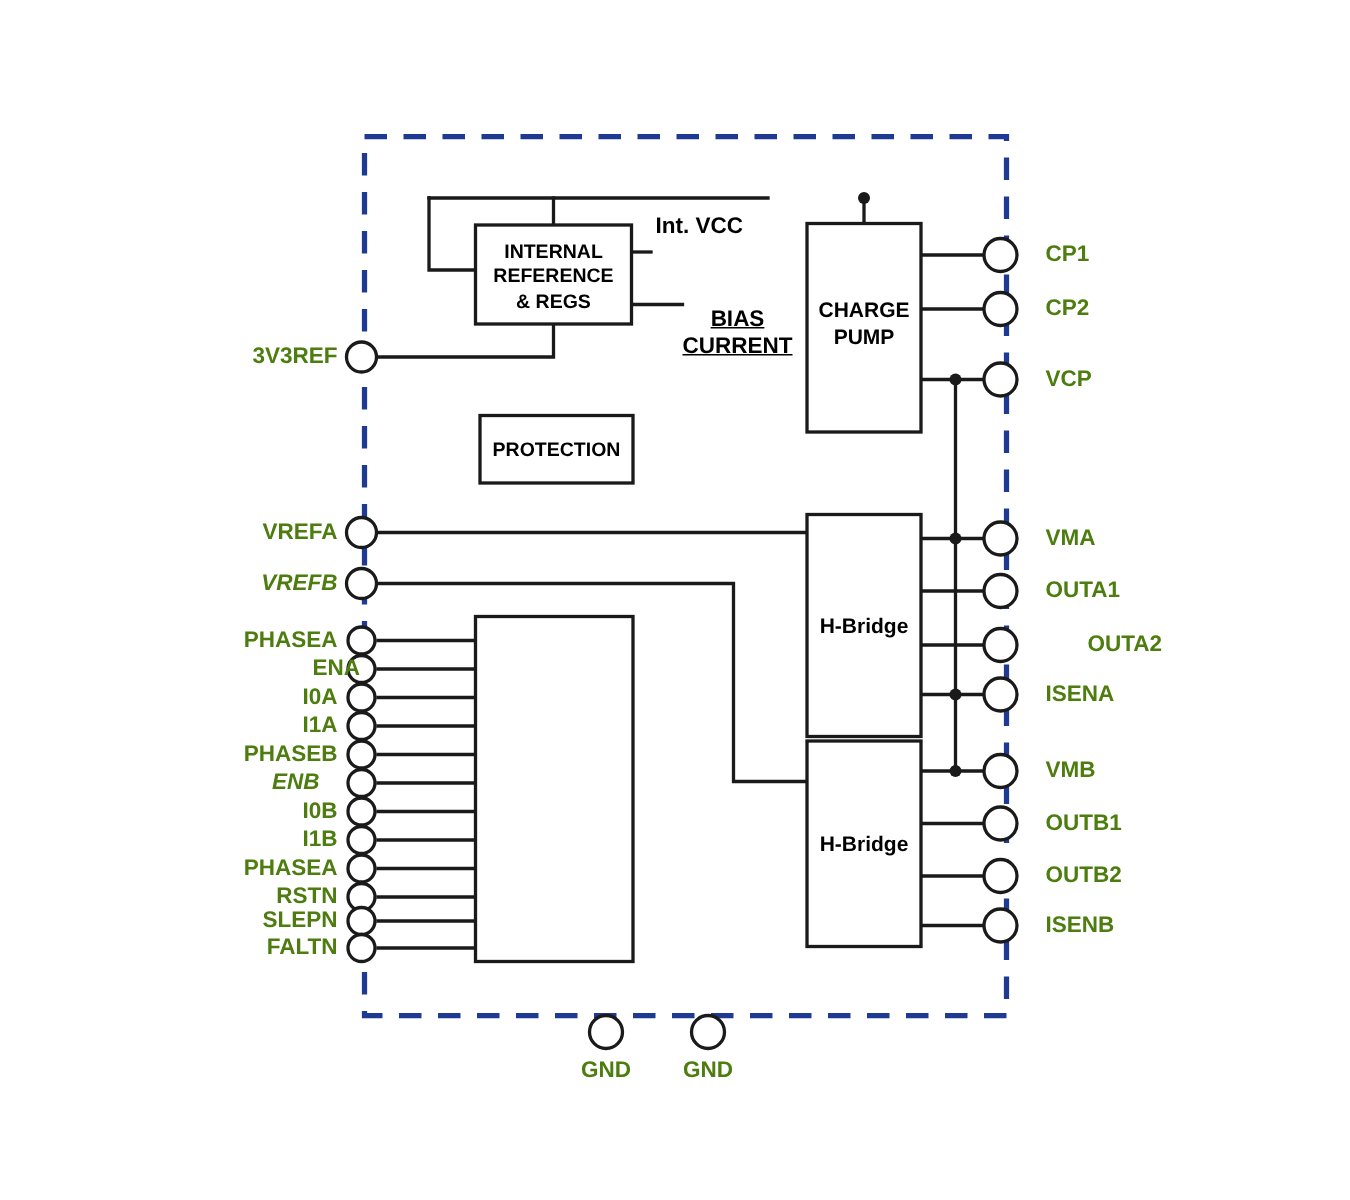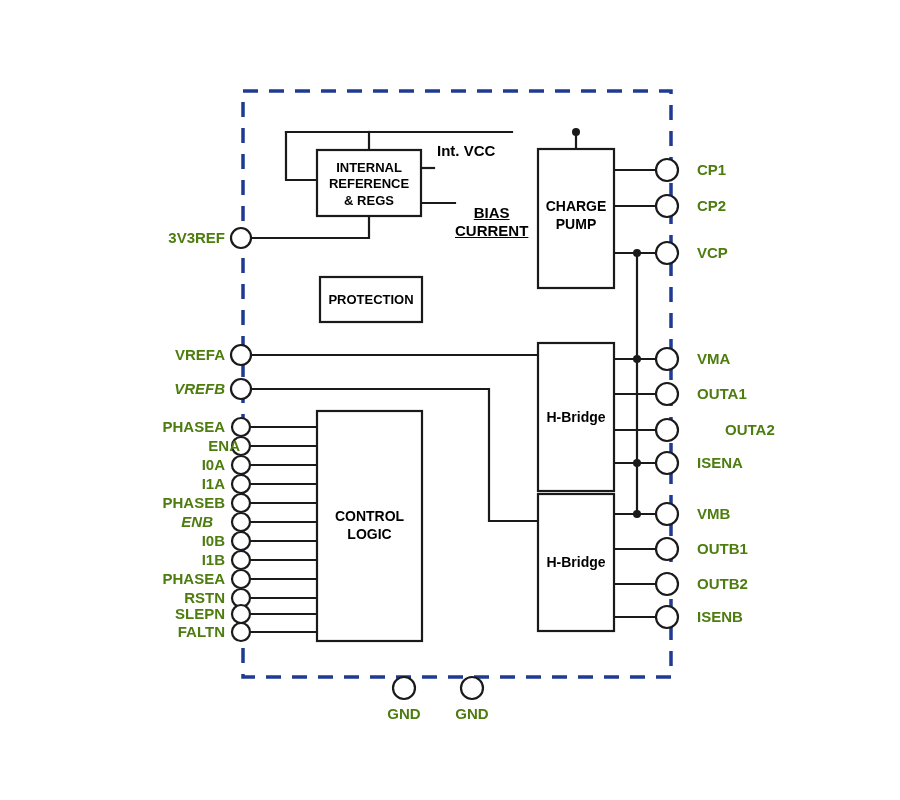--- a/index.html
+++ b/index.html
@@ -160,22 +160,20 @@
   
   <div class="blocklbl" style="left:317px; top:160px; width:104px;">INTERNAL
 REFERENCE
 &amp; REGS</div>
 
   <div class="blocklbl" style="left:320px; top:292px; width:102px;">PROTECTION</div>
 
   <div class="blocklbl" style="left:538px; top:198px; width:76px; font-size:14px;">CHARGE
 PUMP</div>
 
-  <div class="blocklbl" style="left:317px; top:508px; width:105px; font-size:14px;">CONTROL
-LOGIC</div>
 
   <div class="blocklbl" style="left:538px; top:409px; width:76px; font-size:14px;">H-Bridge</div>
 
   <div class="blocklbl" style="left:538px; top:554px; width:76px; font-size:14px;">H-Bridge</div>
 
   
   <div class="plainlbl left" style="left:437px; top:142px; text-align:center;">Int. VCC</div>
 
   <div class="plainlbl" style="left:455px; top:204px; text-align:center;text-decoration:underline;">BIAS
 CURRENT</div>

